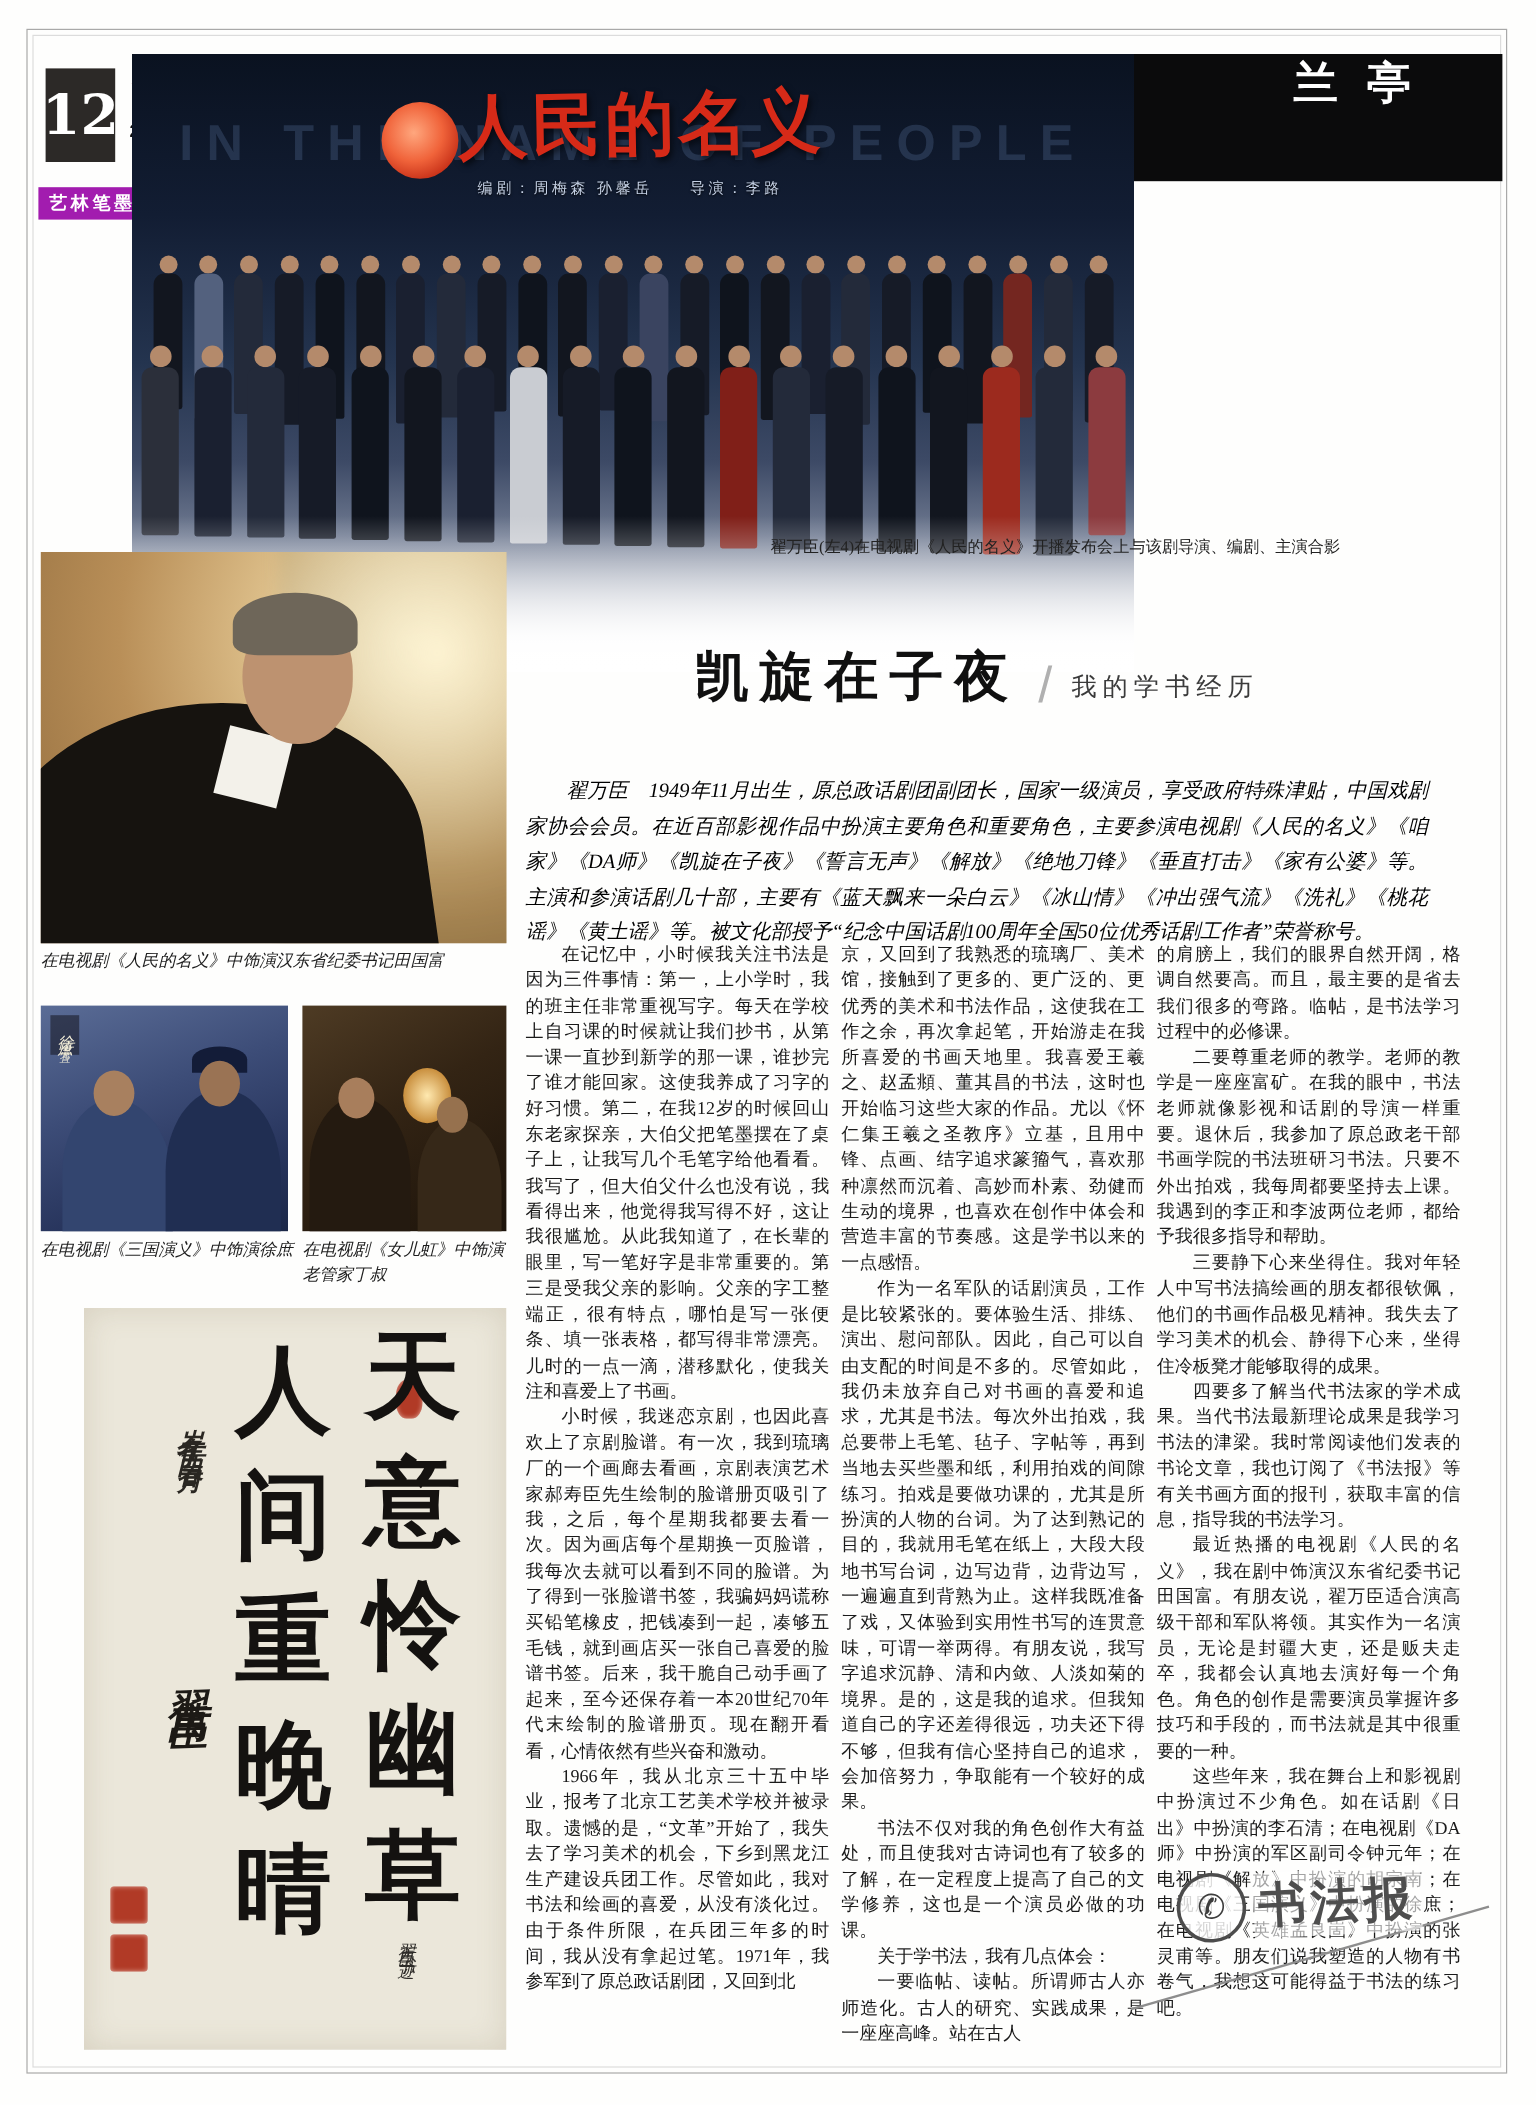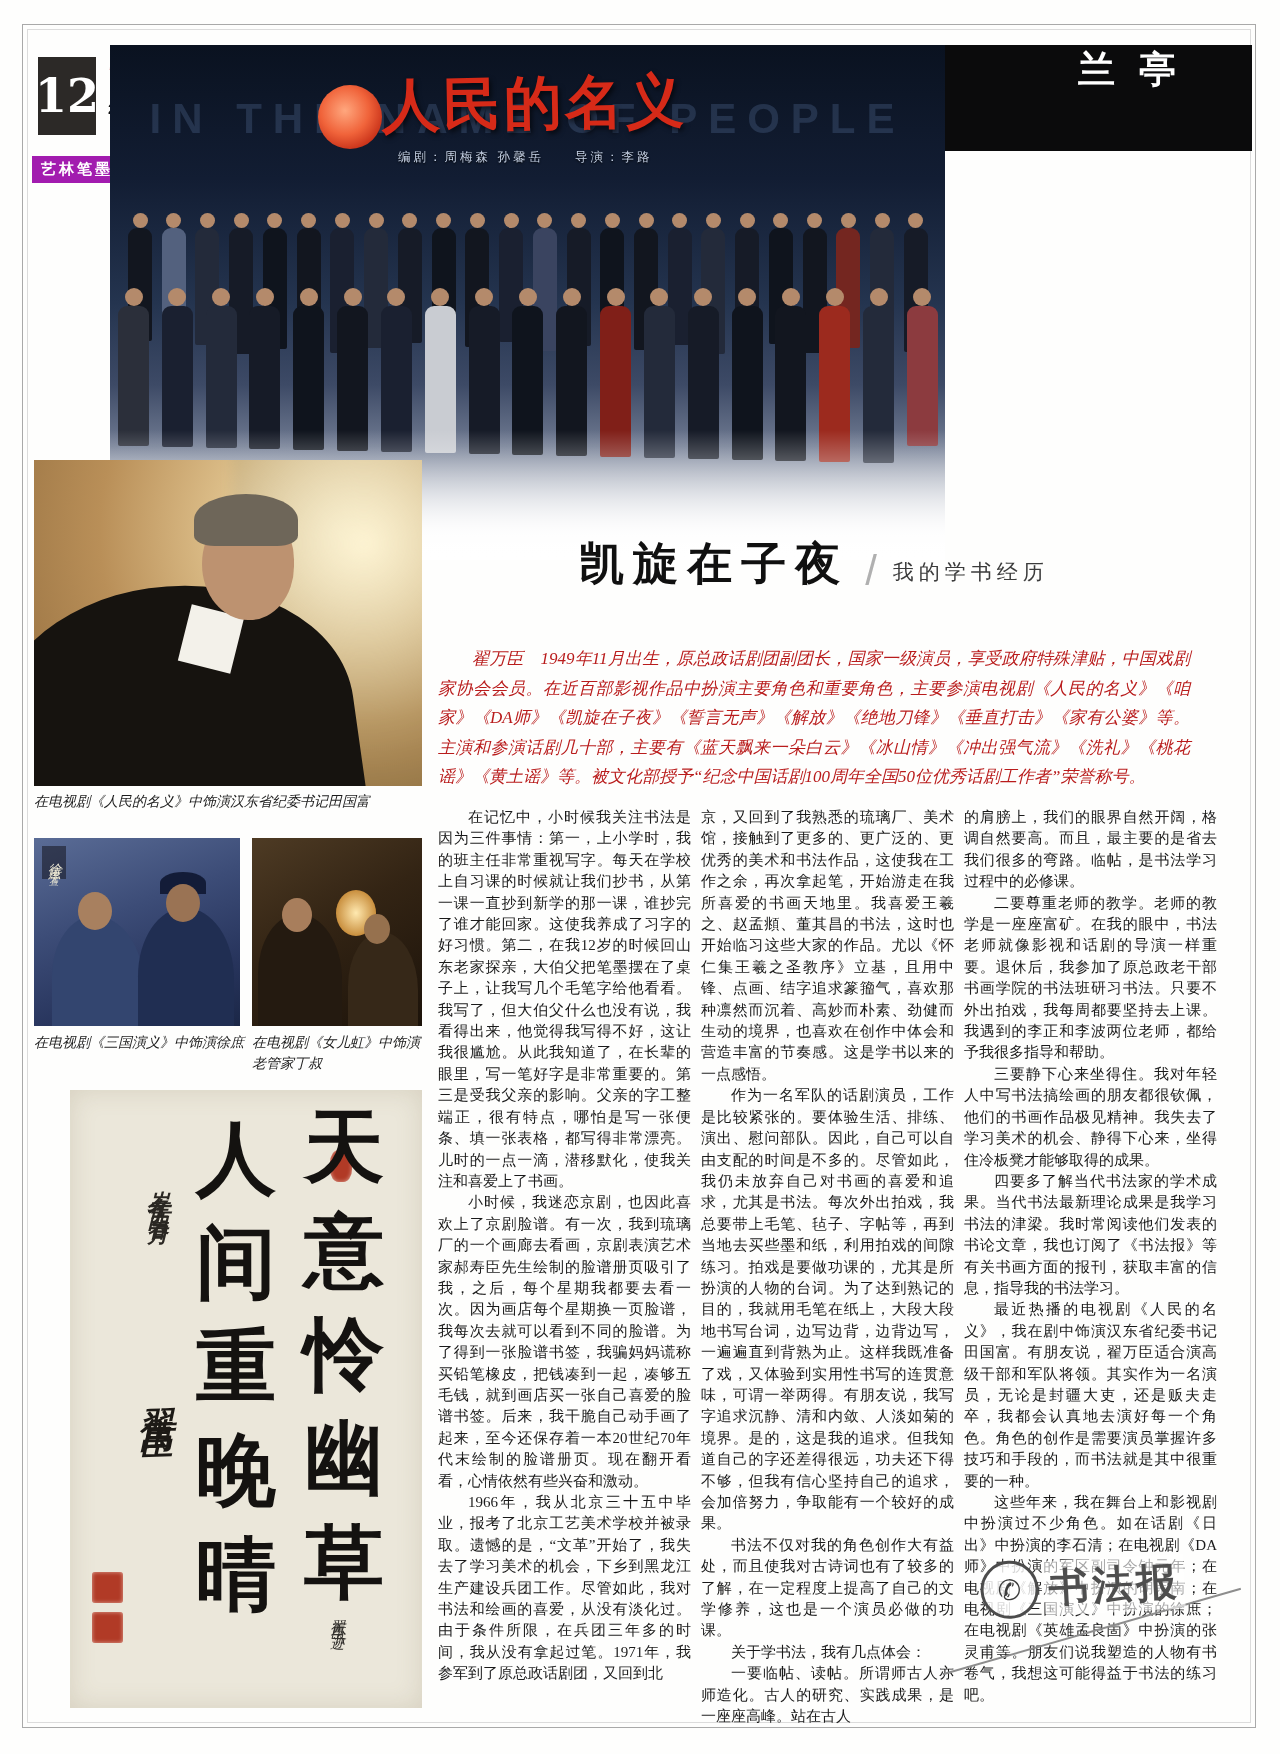--- a/index.html
+++ b/index.html
@@ -47,21 +47,21 @@
   .hero-caption{left:642px;top:447px;width:500px;font:13.5px/1.4 "Liberation Serif",serif;color:#222;}
 
   
   .headline{left:438px;top:534px;width:752px;display:flex;align-items:flex-end;
         justify-content:center;gap:16px;}
   .headline .t1{font:bold 45px "DejaVu Serif",serif;color:#101010;letter-spacing:9px;}
   .headline .slash{font:300 42px/1 "Liberation Sans",sans-serif;color:#b0b0b0;margin-bottom:2px;}
   .headline .t2{font:21px "Liberation Serif",serif;color:#3b3b3b;letter-spacing:5px;margin-bottom:8px;}
   .byline{left:438px;top:604px;width:752px;text-align:center;font:16px "Liberation Serif",serif;color:#111;}
   .bio{left:438px;top:644px;width:752px;font:italic 17px/1.74 "Liberation Serif",serif;
-       color:#b91c1c;text-align:justify;text-indent:2em;}
+       color:#000000;text-align:justify;text-indent:2em;}
 
   
   .portrait{left:34px;top:460px;width:388px;height:326px;overflow:hidden;
        background:radial-gradient(circle at 78% 22%,#f2e6c4 0%,#ddbf8a 30%,#b98f58 60%,#8f6a3c 100%);}
   .portrait .foliage{position:absolute;right:-30px;top:-30px;width:220px;height:380px;
        background:radial-gradient(circle at 60% 30%,rgba(255,246,214,.9),rgba(164,140,92,.4) 60%,rgba(110,90,50,.55));filter:blur(6px);}
   .portrait .jacket{position:absolute;left:-40px;bottom:-60px;width:360px;height:260px;
        background:#16130f;border-radius:48% 52% 0 0;transform:rotate(-8deg);}
   .portrait .collar{position:absolute;left:150px;bottom:118px;width:54px;height:58px;
        background:#f3f1ea;transform:rotate(14deg);}
@@ -104,21 +104,21 @@
   .signature{position:absolute;left:64px;top:292px;height:180px;writing-mode:vertical-rl;
        font:italic bold 33px "DejaVu Serif",serif;color:#1d1a16;letter-spacing:10px;transform:rotate(-2deg);}
   .seal{position:absolute;background:#b13a26;border-radius:3px;box-shadow:inset 0 0 4px rgba(255,240,230,.6);}
   .seal-top{left:260px;top:60px;width:22px;height:32px;border-radius:40%;}
   .seal-a{left:22px;top:482px;width:31px;height:31px;}
   .seal-b{left:22px;top:522px;width:31px;height:31px;}
   .callig-caption{position:absolute;left:258px;top:518px;height:100px;writing-mode:vertical-rl;
        font:italic 14px "Liberation Serif",serif;color:#2e2c29;letter-spacing:4px;}
 
   
-  .cols{left:438px;top:786px;width:806px;height:944px;display:flex;gap:10px;overflow:hidden;margin-top:21px;}
+  .cols{left:438px;top:786px;width:806px;height:944px;display:flex;gap:10px;overflow:hidden;}
   .col{width:253px;height:100%;overflow:hidden;font:15px/21.4px "Liberation Serif",serif;
        color:#1a1a1a;text-align:justify;}
   .col p{margin:0;text-indent:2em;}
   .col p.cont{text-indent:0;}
 
   
   .wm{left:952px;top:1538px;width:300px;height:155px;transform:rotate(-3deg);}
   .wm-line{position:absolute;left:-16px;top:92px;width:310px;height:2px;background:#8d8d8d;transform:rotate(-13deg);}
   .wm-circle{position:absolute;left:30px;top:18px;width:52px;height:52px;border:3px solid #4c4c4c;
        border-radius:50%;background:rgba(255,255,255,.82);display:flex;align-items:center;
@@ -318,20 +318,21 @@
           <div class="head" style="width: 18px; height: 18px;"></div>
           <div class="torso" style="background: rgb(35, 42, 58);"></div>
         </div>
         <div class="fig" style="width: 31px; height: 158px;">
           <div class="head" style="width: 18px; height: 18px;"></div>
           <div class="torso" style="background: rgb(140, 59, 63);"></div>
         </div>
       </div>
     <div class="hero-fade"></div>
   </div>
+  <div class="abs hero-caption">翟万臣(左4)在电视剧《人民的名义》开播发布会上与该剧导演、编剧、主演合影</div>
 
   <div class="abs headline">
     <span class="t1">凯旋在子夜</span>
     <span class="slash">/</span>
     <span class="t2">我的学书经历</span>
   </div>
   <div class="abs bio">翟万臣　1949年11月出生，原总政话剧团副团长，国家一级演员，享受政府特殊津贴，中国戏剧家协会会员。在近百部影视作品中扮演主要角色和重要角色，主要参演电视剧《人民的名义》《咱家》《DA师》《凯旋在子夜》《誓言无声》《解放》《绝地刀锋》《垂直打击》《家有公婆》等。主演和参演话剧几十部，主要有《蓝天飘来一朵白云》《冰山情》《冲出强气流》《洗礼》《桃花谣》《黄土谣》等。被文化部授予“纪念中国话剧100周年全国50位优秀话剧工作者”荣誉称号。</div>
 
   <div class="abs portrait">
     <div class="foliage"></div>

